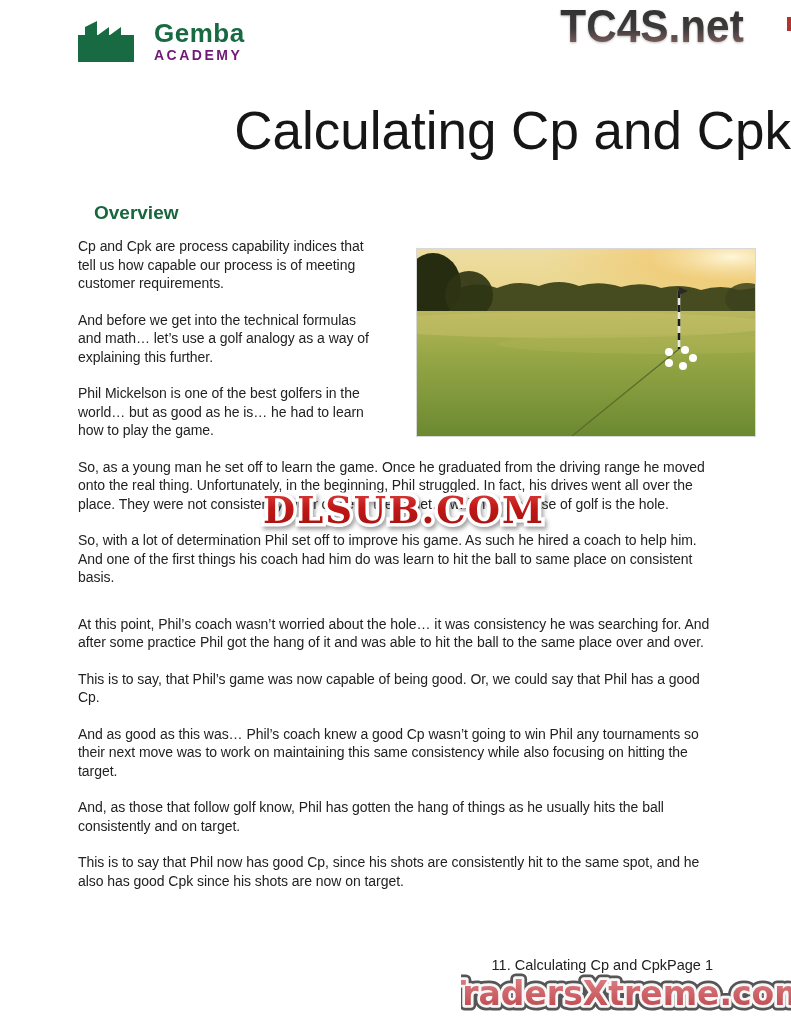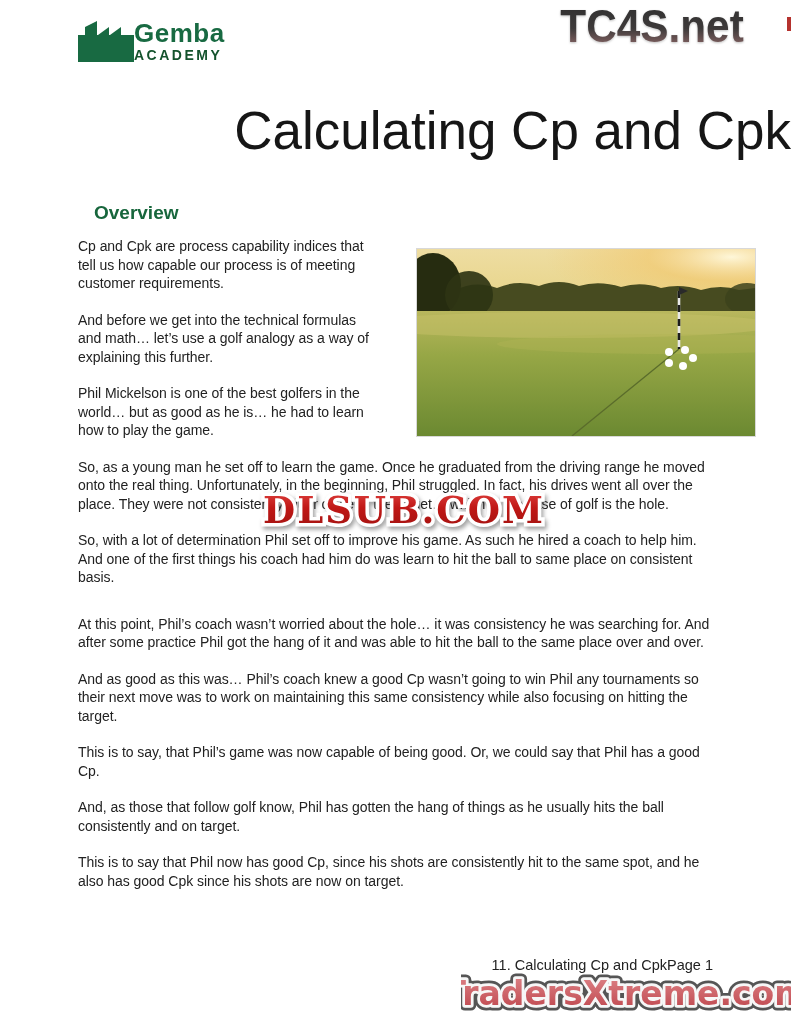--- a/index.html
+++ b/index.html
@@ -5,25 +5,25 @@
   html,body { margin:0; padding:0; }
   body {
     width:791px; height:1024px;
     background:#ffffff;
     font-family:"Liberation Sans", sans-serif;
     position:relative; overflow:hidden;
   }
   .page { position:absolute; inset:0; background:#fff; }
 
   
-  .logo { position:absolute; left:78px; top:20px; display:flex; align-items:center; gap:0; }
+  .logo { position:absolute; left:78px; top:20px; display:flex; align-items:center; gap:20px; }
   .logo-icon svg { display:block; }
   .logo-text { display:flex; flex-direction:column; line-height:1; }
   .logo-line1 { font-size:26px; font-weight:bold; color:#186a42; letter-spacing:0.5px; }
-  .logo-line2 { font-size:14px; font-weight:bold; color:#14532d; letter-spacing:2.5px; margin-top:2px; }
+  .logo-line2 { font-size:14px; font-weight:bold; color:#701a75; letter-spacing:2.5px; margin-top:2px; }
 
   
   .wm-top { position:absolute; top:2px; right:28px; width:210px; height:50px; }
   .red-sliver { position:absolute; top:17px; right:0; width:4px; height:14px; background:#b5322e; }
   .wm-middle { position:absolute; left:244px; top:484px; width:320px; height:52px; }
   .wm-bottom { position:absolute; right:0px; top:971px; width:330px; height:48px; }
 
   
   .doc-title {
     position:absolute; top:100px; left:0; right:0;
@@ -133,22 +133,22 @@
           <circle cx="252" cy="114" r="4" fill="#ffffff"></circle>
           <circle cx="266" cy="117" r="4" fill="#ffffff"></circle>
           <circle cx="276" cy="109" r="4" fill="#ffffff"></circle>
         </svg>
       </div>
     </div>
 
     <p>So, as a young man he set off to learn the game.  Once he graduated from the driving range he moved onto the real thing.  Unfortunately, in the beginning, Phil struggled.  In fact, his drives went all over the place.  They were not consistently hit or close to the target… which in the case of golf is the hole.</p>
     <p>So, with a lot of determination Phil set off to improve his game.  As such he hired a coach to help him.  And one of the first things his coach had him do was learn to hit the ball to same place on consistent basis.</p>
     <p style="margin-top:28px">At this point, Phil’s coach wasn’t worried about the hole… it was consistency he was searching for.  And after some practice Phil got the hang of it and was able to hit the ball to the same place over and over.</p>
+    <p>This is to say, that Phil’s game was now capable of being good.  Or, we could say that Phil has a good Cp.</p>
     <p>And as good as this was… Phil’s coach knew a good Cp wasn’t going to win Phil any tournaments so their next move was to work on maintaining this same consistency while also focusing on hitting the target.</p>
-    <p>This is to say, that Phil’s game was now capable of being good.  Or, we could say that Phil has a good Cp.</p>
     <p>And, as those that follow golf know, Phil has gotten the hang of things as he usually hits the ball consistently and on target.</p>
     <p>This is to say that Phil now has good Cp, since his shots are consistently hit to the same spot, and he also has good Cpk since his shots are now on target.</p>
   </div>
 
   <div class="wm-middle">
     <svg width="320" height="52" viewBox="0 0 320 52">
       <defs>
         <linearGradient id="dlgrad" x1="0" y1="0" x2="0" y2="1">
           <stop offset="0" stop-color="#e24543"></stop>
           <stop offset="0.45" stop-color="#c01816"></stop>

